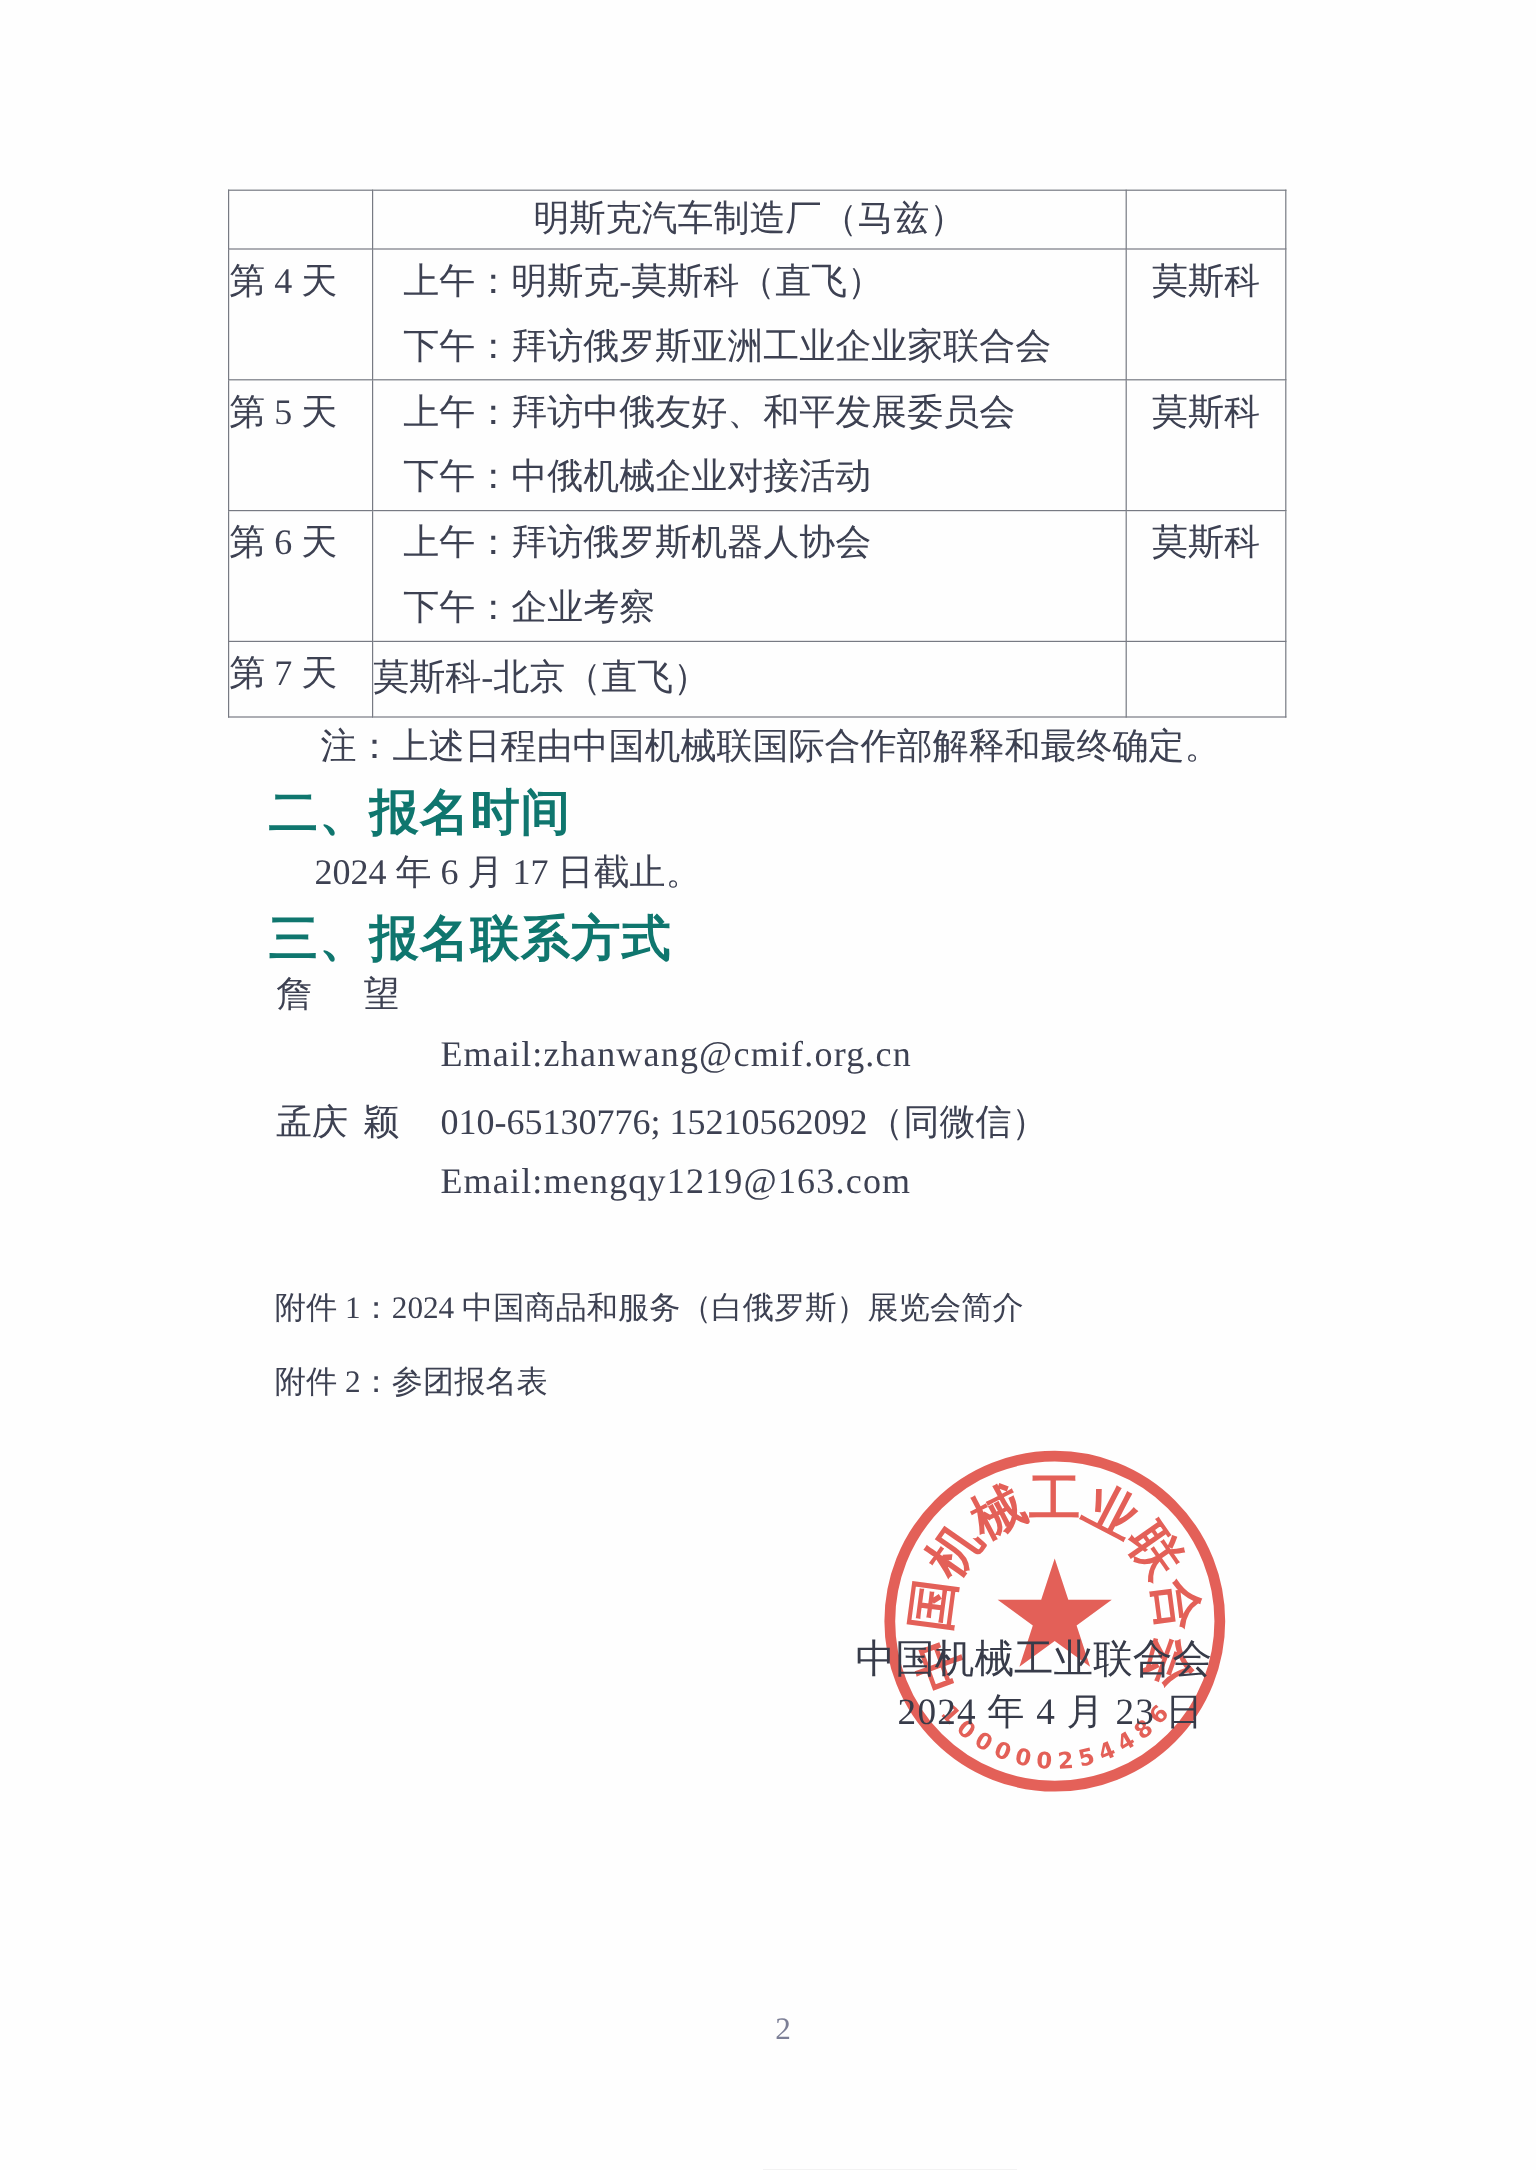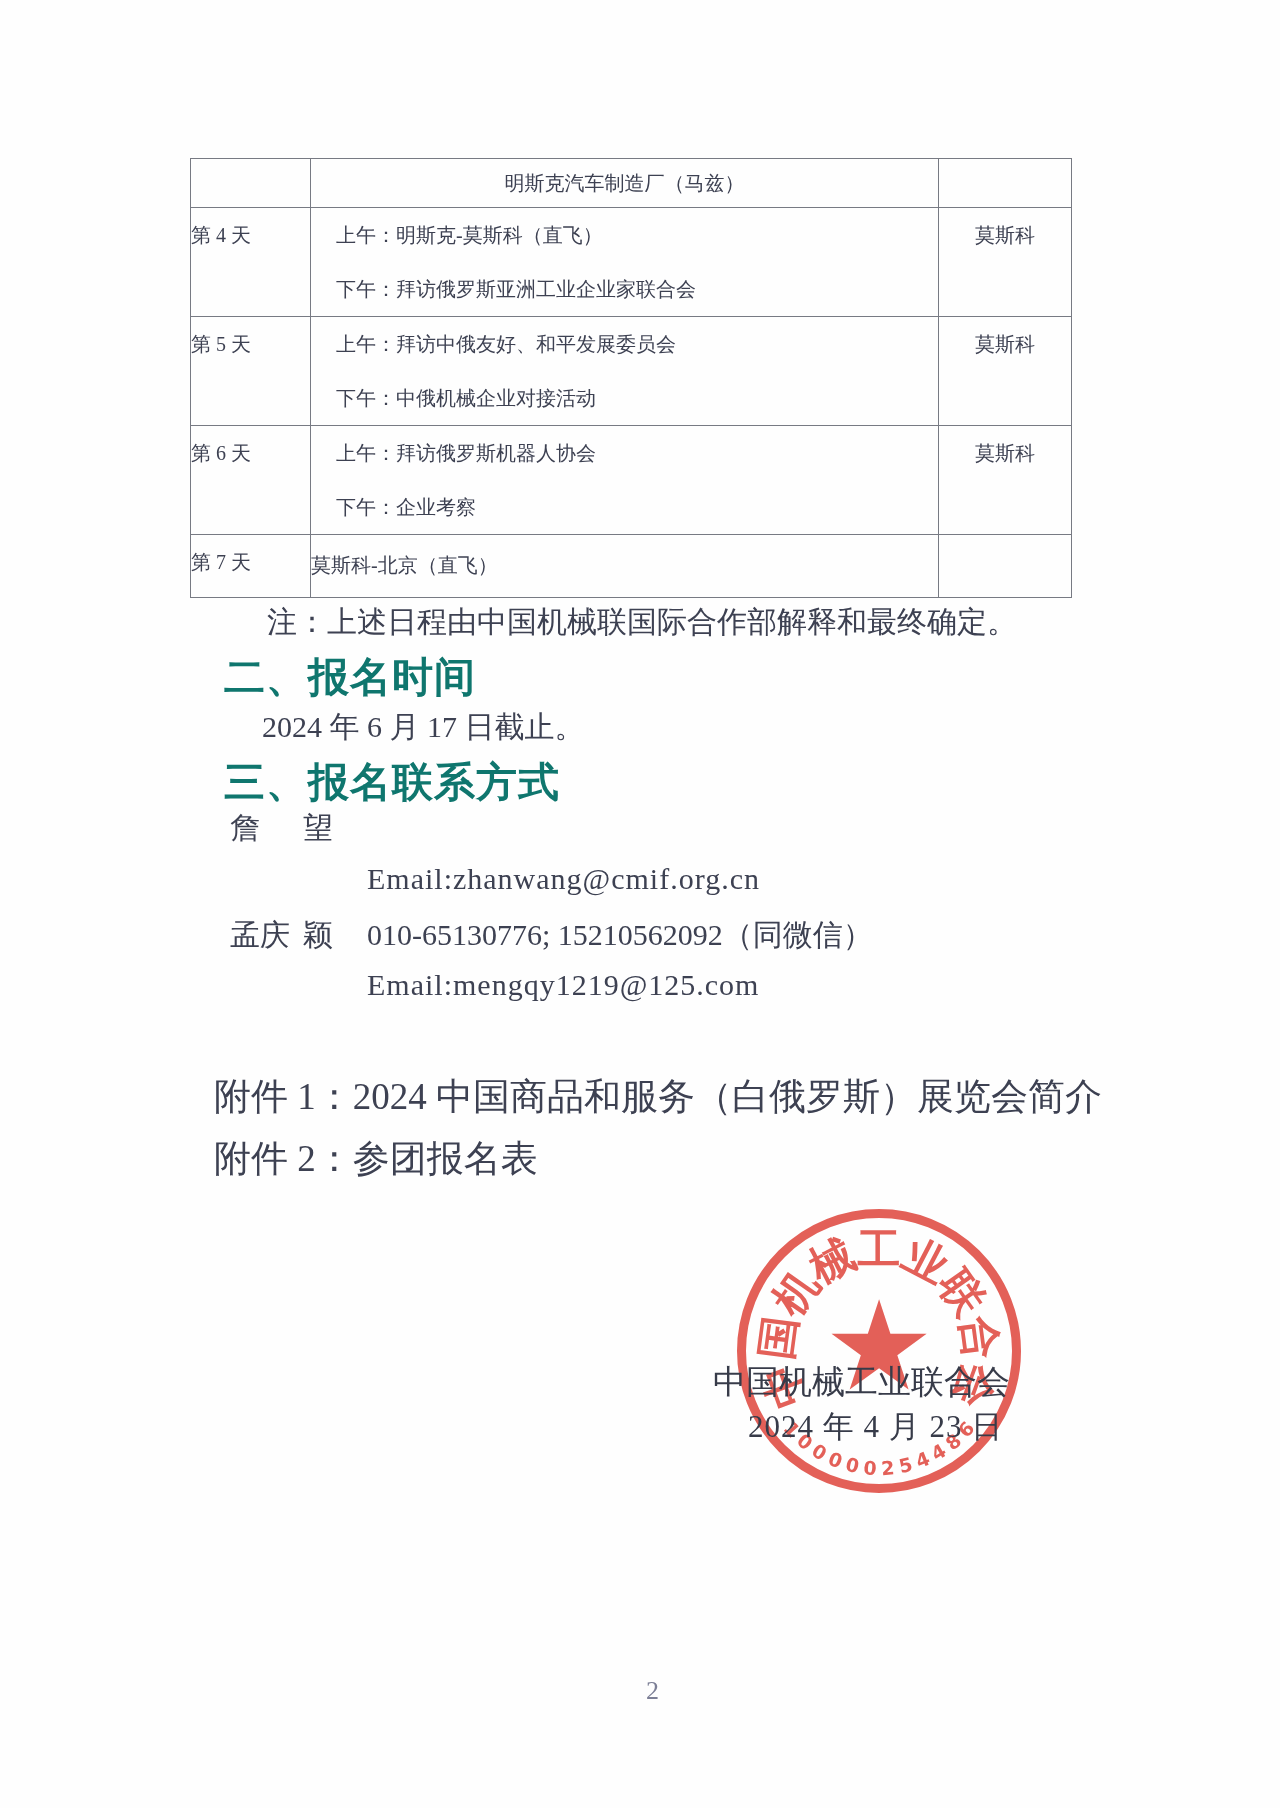--- a/index.html
+++ b/index.html
@@ -13,21 +13,21 @@
     color:#3d4152;
   }
   
   .schedule-table{
     position:absolute;left:190px;top:158px;width:881px;
     border-collapse:collapse;table-layout:fixed;
   }
   .schedule-table td{
     border:1.5px solid #777a83;
     padding:0;vertical-align:top;
-    font-size:20px;color:#3d4152;
+    font-size:30px;color:#3d4152;
   }
   .col-day{width:120px;}
   .col-items{width:628px;}
   .col-city{width:133px;}
   .row-cont td{height:48px;}
   .row-two td{height:103px;}
   .row-one td{height:62px;}
   .cell-cont{ text-align:center; line-height:48px; padding-right:65px;}
   .cell-day{ line-height:54px; padding-top:5px;}
   .cell-city{ text-align:center; line-height:54px; padding-top:5px;}
@@ -44,21 +44,21 @@
   .h2{left:224px;top:650px;}
   .h3{left:224px;top:755px;}
   .body-line{font-size:30px;}
   .b2{left:262px;top:707px;}
   .contact-line{left:230px;font-size:30px;display:flex;align-items:flex-start;}
   .cl1{top:808px;} .cl2{top:915px;}
   .contact-name{display:inline-flex;width:103px;justify-content:space-between;}
   .contact-phone{margin-left:34px;}
   .email-line{left:367px;font-size:30px;letter-spacing:1px;}
   .el1{top:862px;} .el2{top:968px;}
-  .att-line{left:214px;font-size:37px;text-align:center;}
+  .att-line{left:229px;font-size:26px;text-align:center;}
   .att1{top:1072px;} .att2{top:1134px;}
   .sig-org{left:713px;top:1360px;font-size:33px;z-index:3;color:#373b49;}
   .sig-date{left:748px;top:1406px;font-size:31px;z-index:3;color:#373b49;letter-spacing:1px;}
   .page-num{left:646px;top:1676px;font-size:26px;color:#7c7f96;}
   
   .seal{
     position:absolute;left:737px;top:1209px;width:284px;height:284px;
     z-index:2;opacity:0.88;
   }
   .seal-ring{
@@ -144,21 +144,21 @@
   </div>
   <div class="abs email-line el1">Email:zhanwang@cmif.org.cn</div>
 
   <div class="abs contact-line cl2">
     <span class="contact-name">
         <span>孟庆</span>
         <span>颖</span>
       </span>
     <span class="contact-phone">010-65130776; 15210562092（同微信）</span>
   </div>
-  <div class="abs email-line el2">Email:mengqy1219@125.com</div>
+  <div class="abs email-line el2">Email:mengqy1219@163.com</div>
 
   <div class="abs att-line att1">附件 1：2024 中国商品和服务（白俄罗斯）展览会简介</div>
   <div class="abs att-line att2">附件 2：参团报名表</div>
 
   <div class="seal">
     <div class="seal-ring"></div>
     <div>
         <span class="seal-char" style="transform: rotate(-110deg) translateY(-101px);">中</span>
         <span class="seal-char" style="transform: rotate(-82.5deg) translateY(-101px);">国</span>
         <span class="seal-char" style="transform: rotate(-55deg) translateY(-101px);">机</span>

